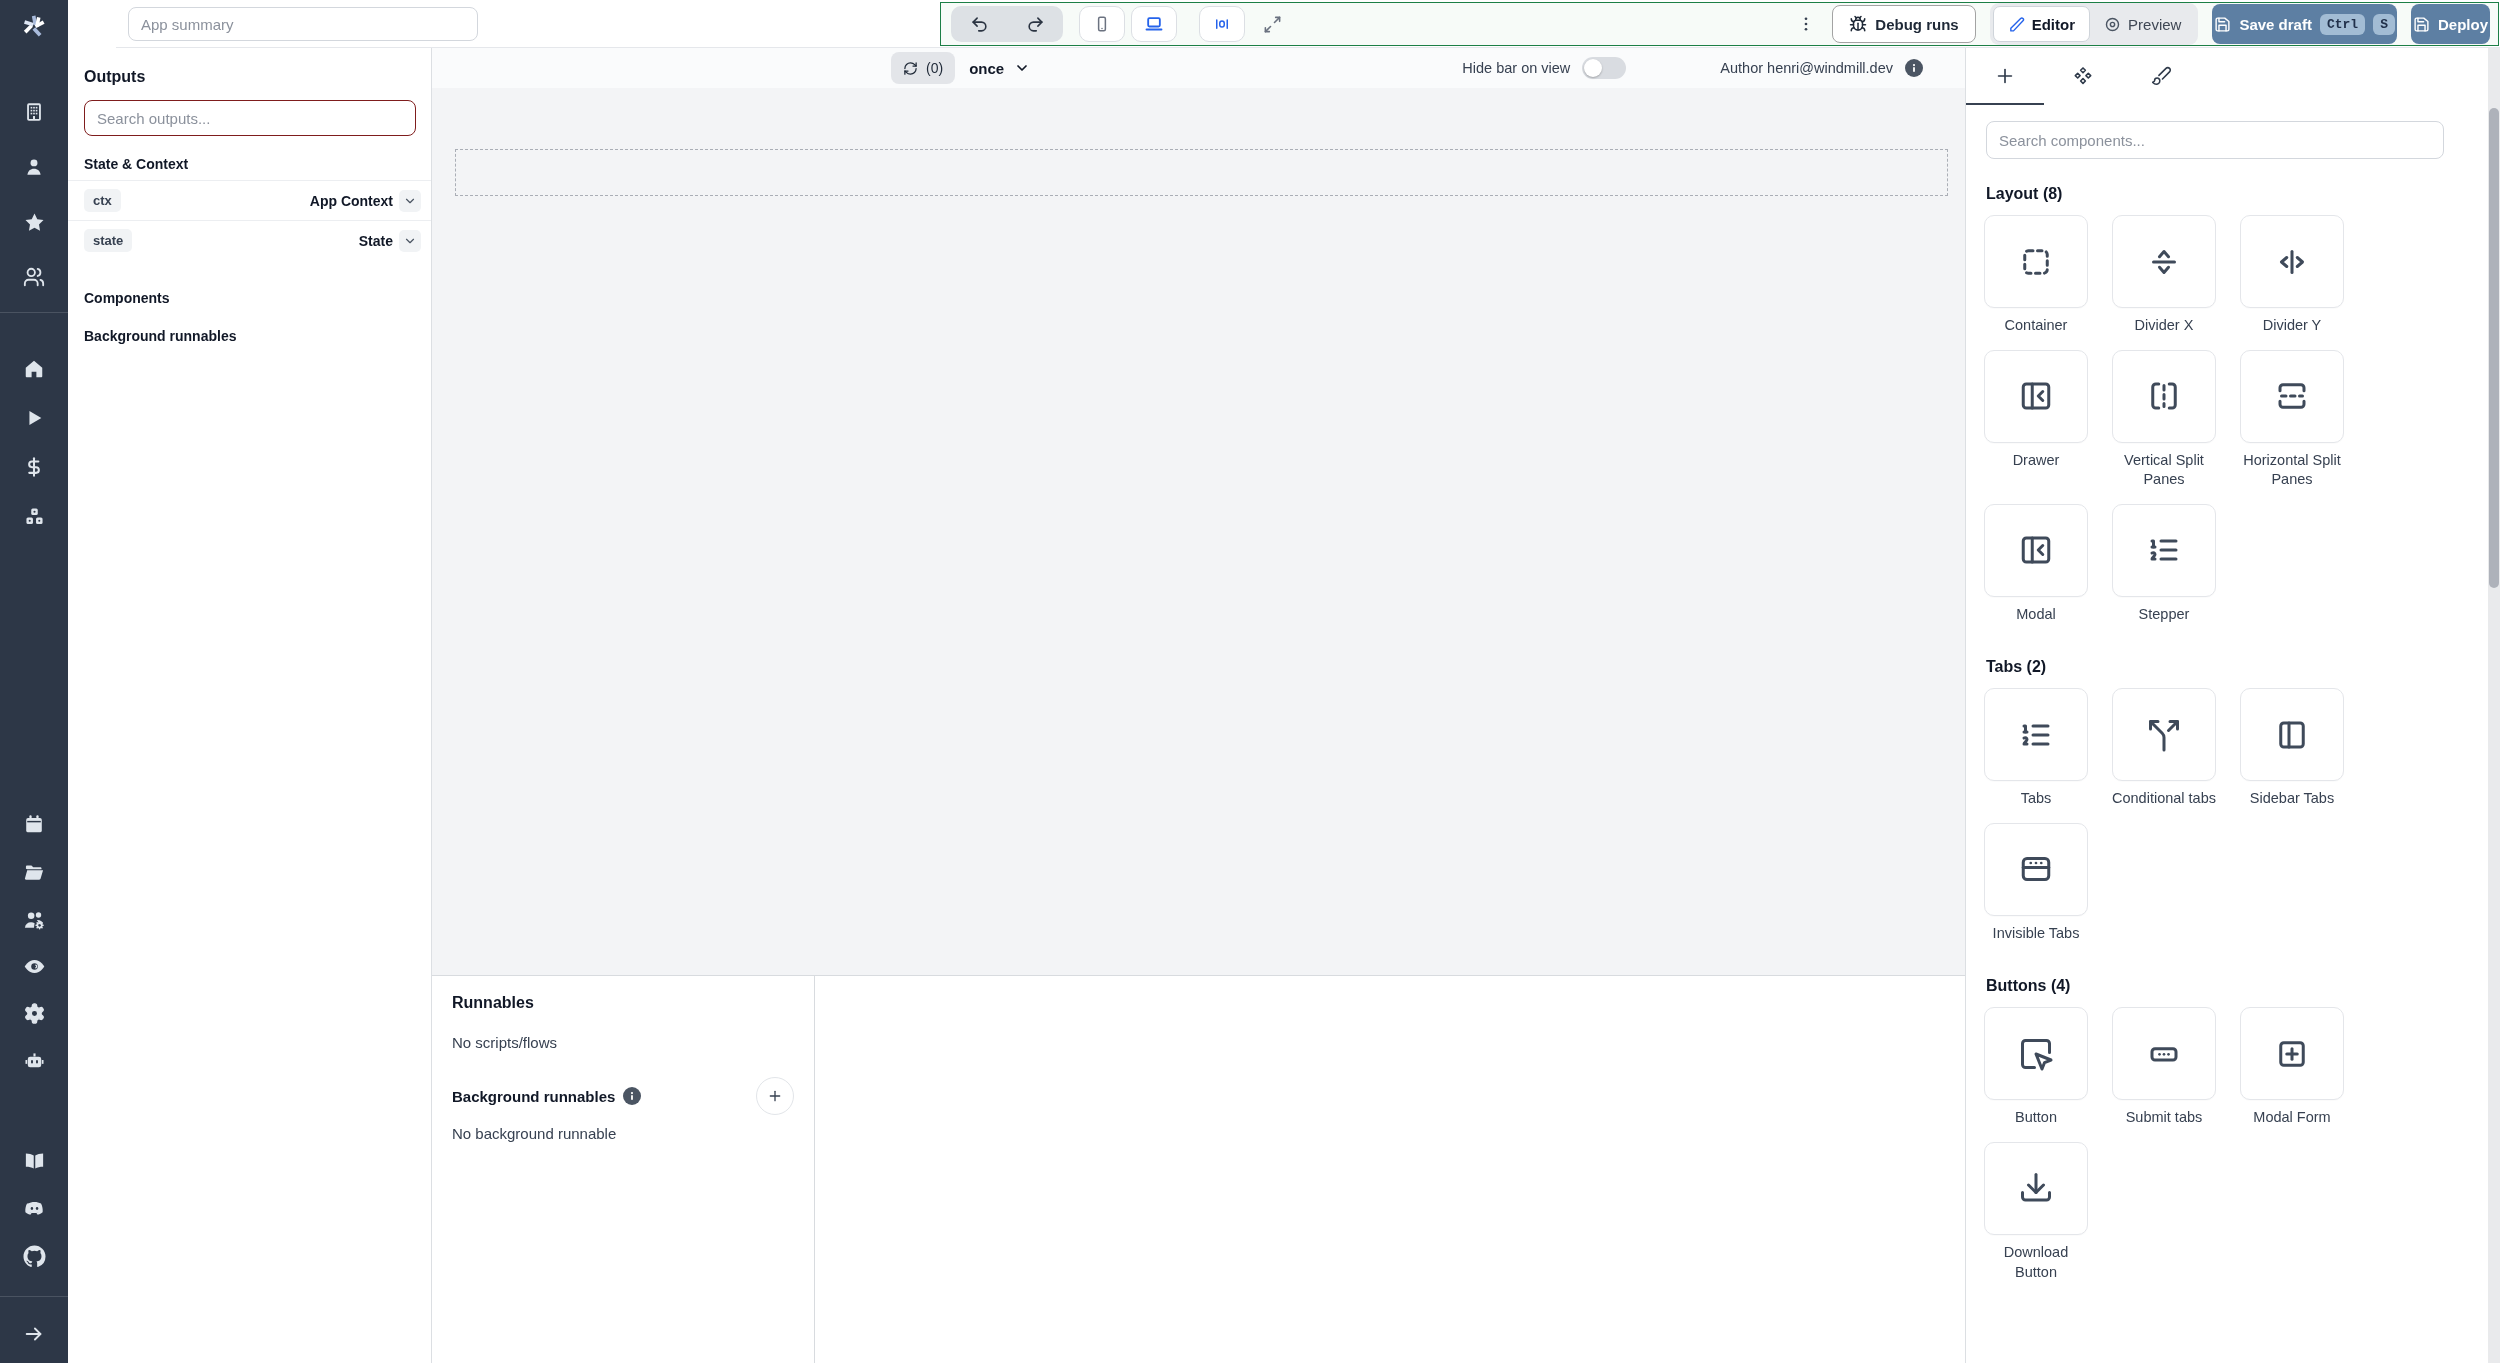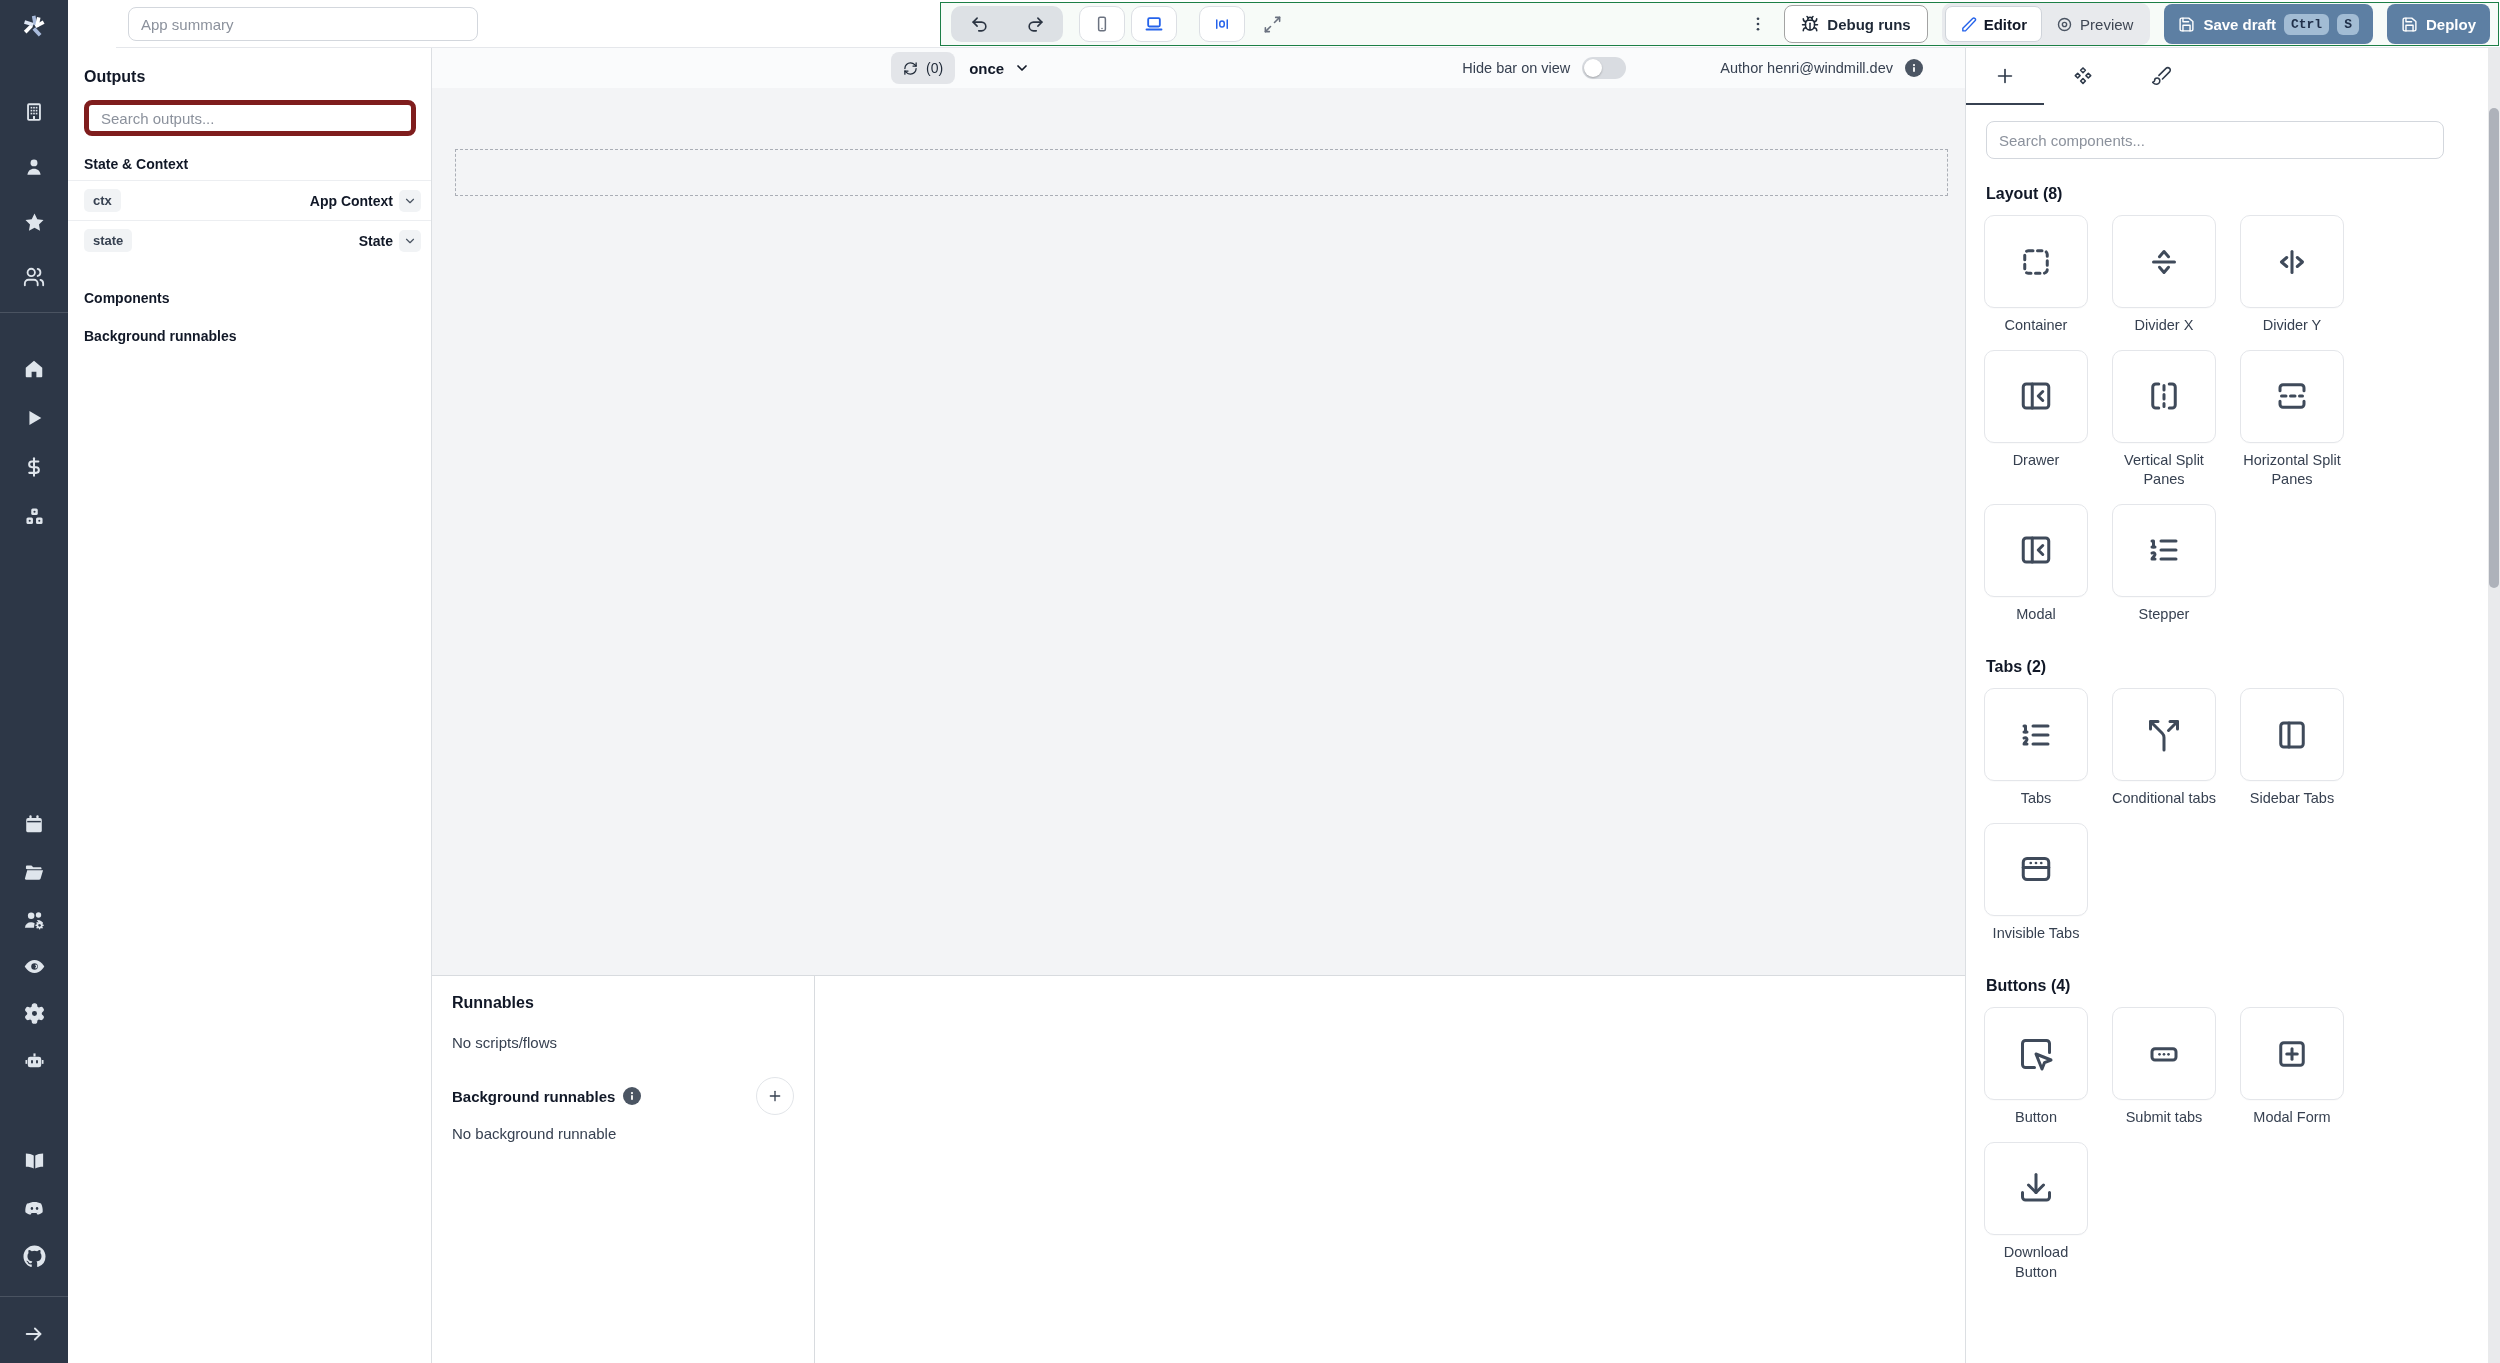--- a/index.html
+++ b/index.html
@@ -29,29 +29,29 @@
 
   .right-cluster { margin-left:auto; display:flex; align-items:center; gap:14px; }
   .kebab { width:24px; height:36px; display:flex; align-items:center; justify-content:center; color:#374151; cursor:pointer; }
   .btn-outline { display:flex; align-items:center; gap:8px; height:38px; padding:0 16px; background:#fff;
     border:1px solid #a3a3a3; border-radius:8px; font-size:15px; font-weight:700; color:#1f2937; cursor:pointer; }
   .segmented { display:flex; align-items:center; background:#e8eaed; border-radius:9px; padding:3px; height:42px; }
   .seg-item { display:flex; align-items:center; gap:7px; height:36px; padding:0 14px; border-radius:7px;
     font-size:15px; font-weight:700; cursor:pointer; }
   .seg-active { background:#ffffff; border:1px solid #cfd4da; color:#111827; }
   .seg-plain { color:#3f4754; font-weight:400; }
-  .btn-primary { display:flex; align-items:center; gap:8px; height:40px; padding:0 14px; background:#5d7fa3;
+  .btn-primary { display:flex; align-items:center; gap:8px; height:40px; padding:0 2px; background:#5d7fa3;
     border:none; border-radius:8px; color:#ffffff; font-size:15px; font-weight:700; cursor:pointer; }
   .kbd { background:#a2bcd4; color:#20304a; border-radius:6px; padding:3px 7px;
     font-family:"Liberation Mono", monospace; font-size:13px; font-weight:700; }
 
   
   .outputs-panel { position:absolute; left:68px; top:48px; width:364px; bottom:0; background:#ffffff; border-right:1px solid #dcdfe3; z-index:10; }
   .op-title { font-size:16px; font-weight:700; color:#111827; padding:20px 16px 0 16px; }
-  .op-search { margin:14px 16px 0 16px; width:332px; height:36px; border:5px solid #7f1d1d; border-radius:8px;
+  .op-search { margin:14px 16px 0 16px; width:332px; height:36px; border:1px solid #7f1d1d; border-radius:8px;
     padding:0 12px; font-size:15px; outline:none; background:#fff; font-family:"Liberation Sans",sans-serif; }
   .op-search::placeholder { color:#8b919c; }
   .op-section { font-size:14px; font-weight:700; color:#111827; padding:20px 16px 8px 16px; }
   .op-row { display:flex; align-items:center; height:40px; padding:0 10px 0 16px; border-top:1px solid #eceef1; cursor:pointer; }
   .op-row:last-of-type { border-bottom:1px solid #eceef1; }
   .op-key { background:#f1f3f5; border-radius:5px; padding:4px 9px; font-size:13px; font-weight:700; color:#374151; }
   .op-type { margin-left:auto; font-size:14px; font-weight:700; color:#111827; display:flex; align-items:center; gap:6px; }
   .chev-box { width:22px; height:22px; background:#f1f3f5; border-radius:5px; display:flex; align-items:center; justify-content:center; color:#4b5563; cursor:pointer; }
 
   

